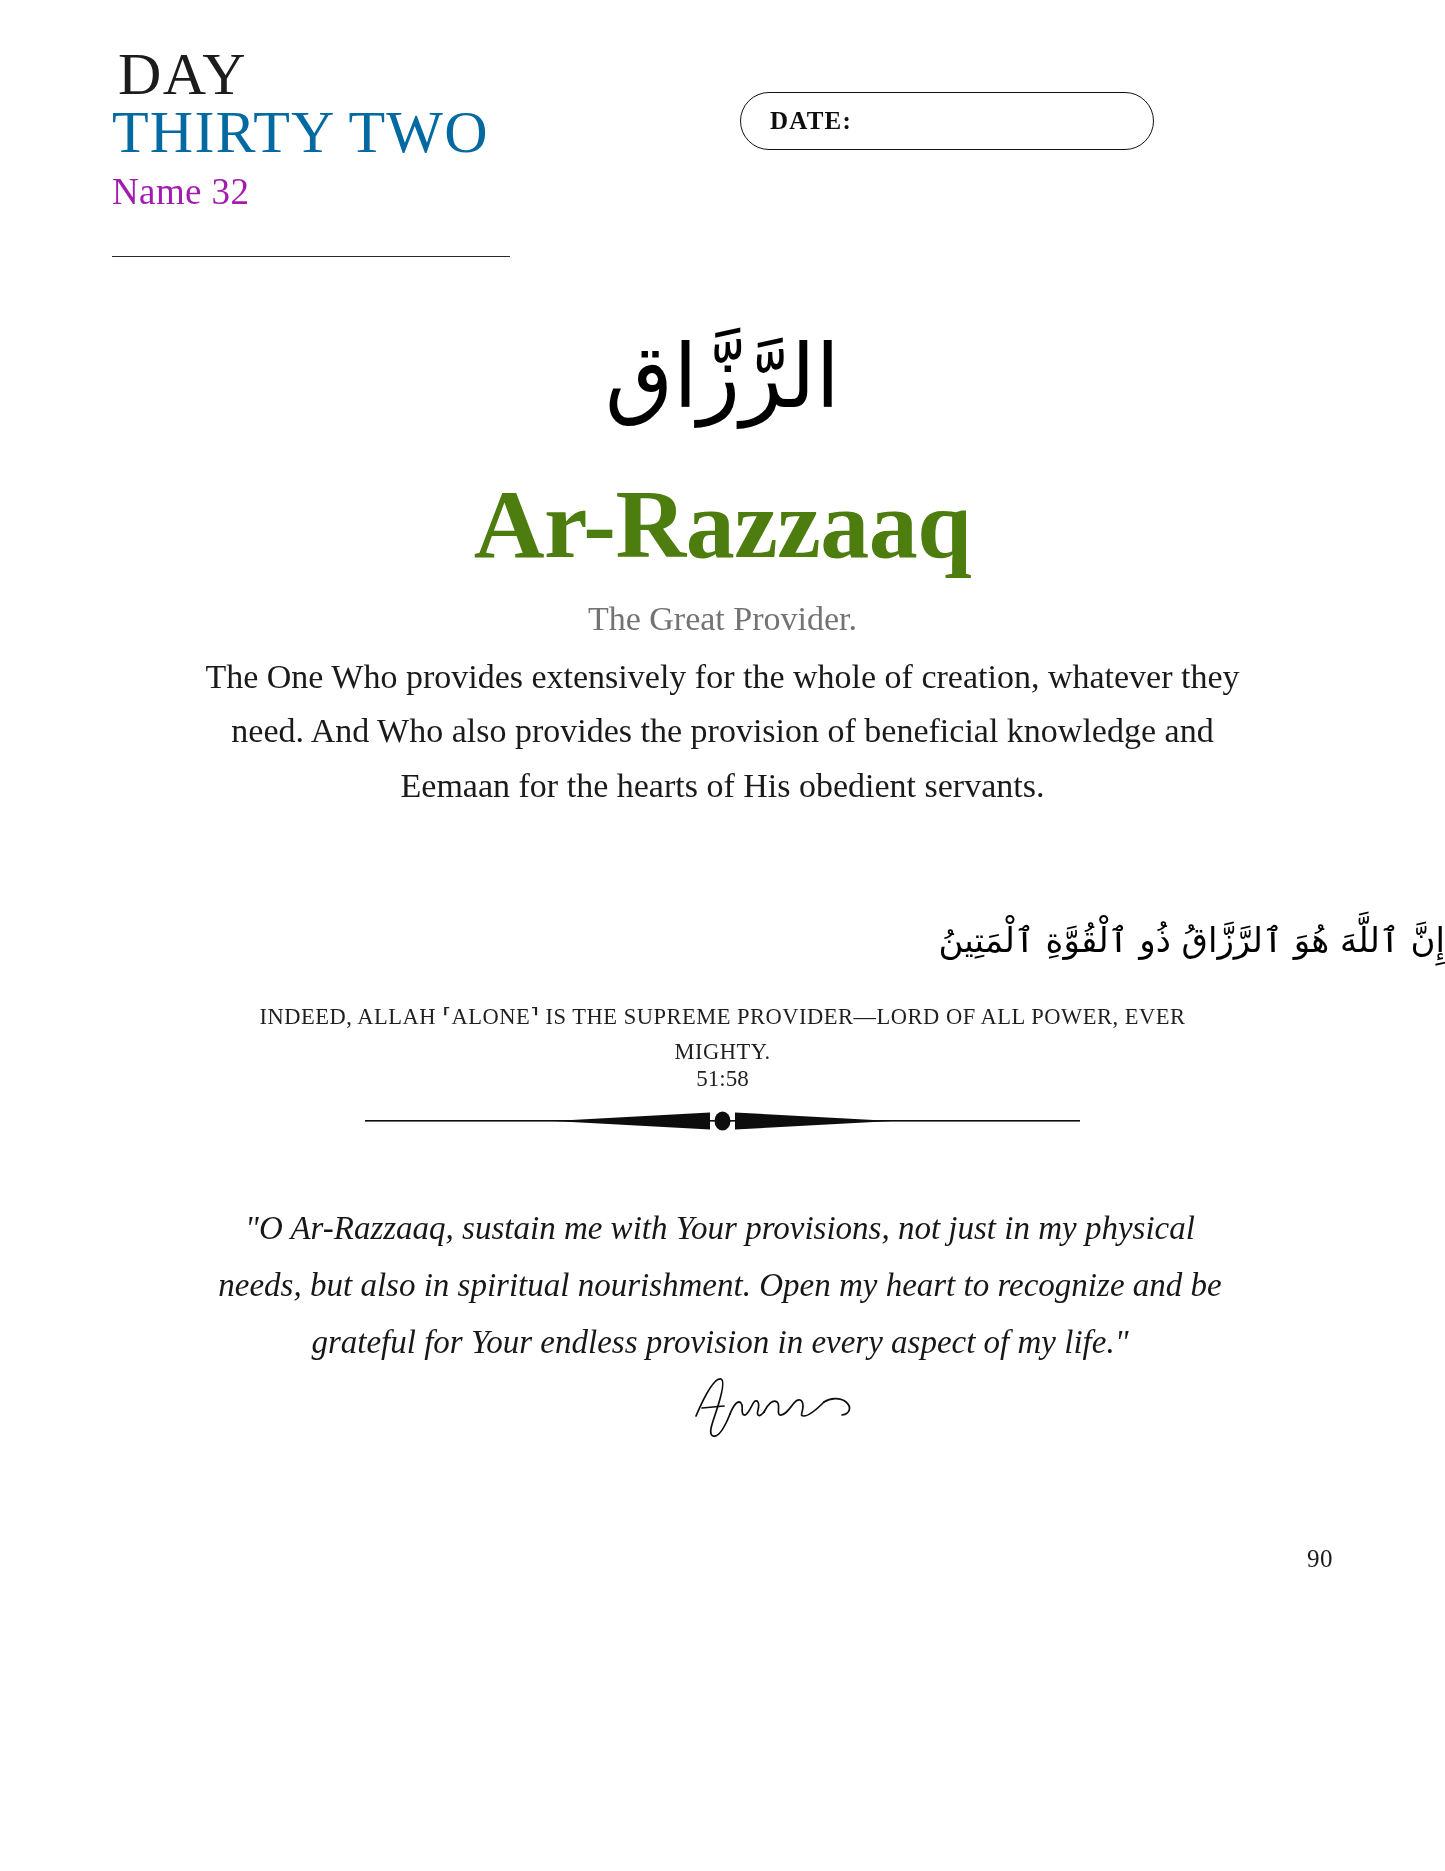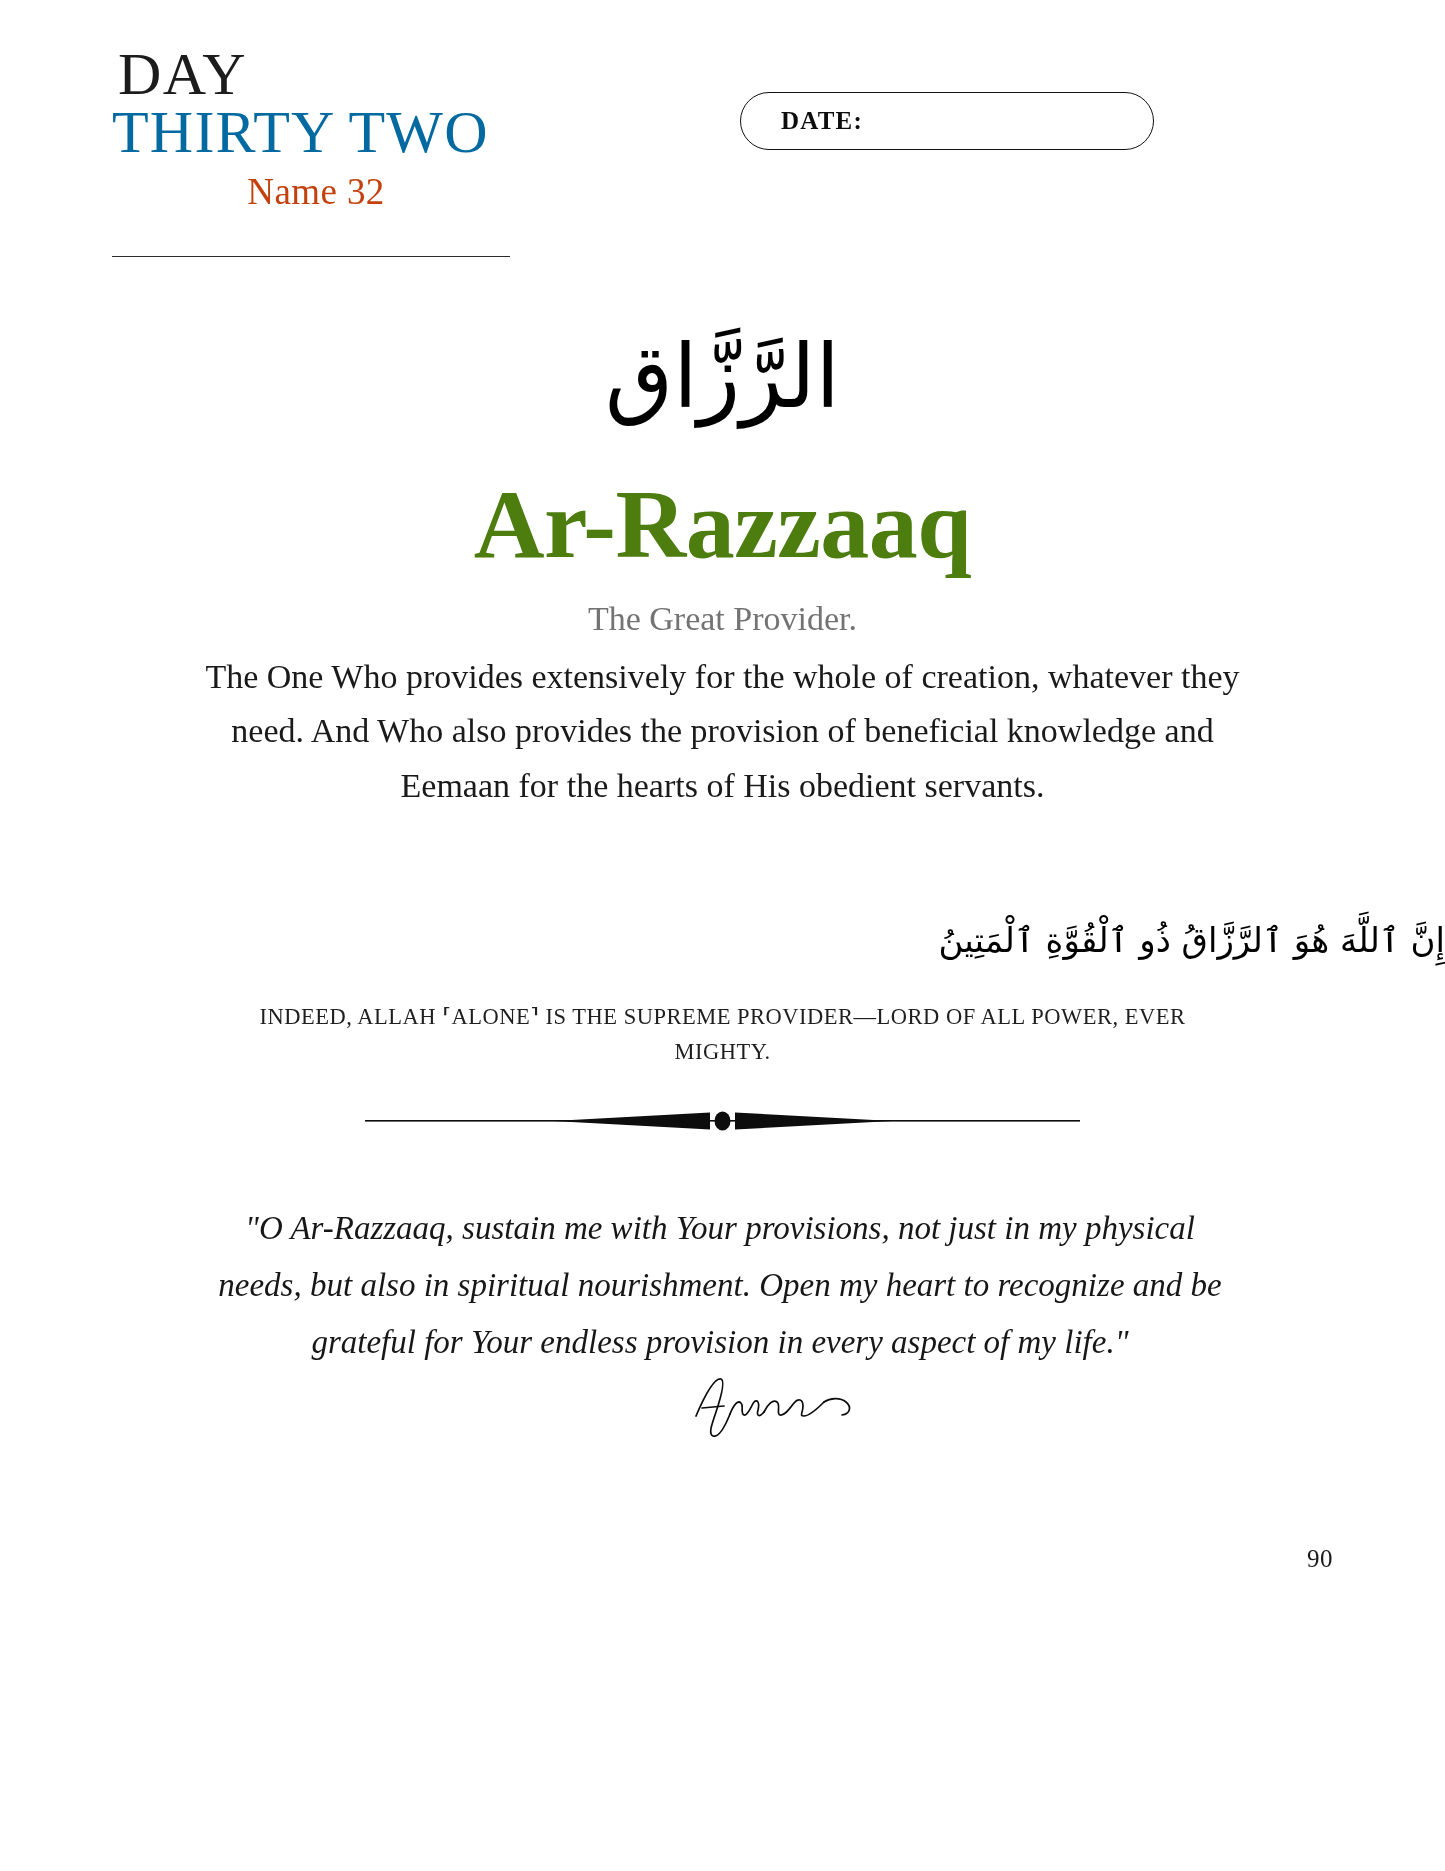--- a/index.html
+++ b/index.html
@@ -41,26 +41,26 @@
   .day-number-word {
     font-family: "Liberation Serif", "DejaVu Serif", serif;
     font-size: 60px;
     line-height: 1.02;
     letter-spacing: 1.2px;
     color: #0369a1;
     font-weight: 400;
     white-space: nowrap;
   }
   .name-index {
-    text-align: center;
+    text-align: left;
     font-size: 37px;
     margin-top: 6px;
     padding-right: 12px;
     letter-spacing: 0.4px;
-    color: #c2410c;
+    color: #a21caf;
     font-variant-numeric: oldstyle-nums;
   }
   .header-rule {
     position: absolute;
     left: 112px;
     top: 256px;
     width: 398px;
     height: 1px;
     background: #2b2b2b;
   }
@@ -75,21 +75,21 @@
     border: 1.6px solid #111111;
     border-radius: 34px;
     box-sizing: border-box;
     display: flex;
     align-items: center;
   }
   .date-label {
     font-size: 25px;
     font-weight: 700;
     letter-spacing: 1.2px;
-    margin-left: 40px;
+    margin-left: 29px;
     color: #0d0d0d;
   }
 
   
   .arabic-name {
     position: absolute;
     left: 0;
     right: 0;
     top: 318px;
     text-align: center;
@@ -228,20 +228,21 @@
   </div>
 
   <div class="arabic-name">الرَّزَّاق</div>
   <div class="translit-name">Ar-Razzaaq</div>
 
   <div class="meaning-short">The Great Provider.</div>
   <div class="meaning-long">The One Who provides extensively for the whole of creation, whatever they need. And Who also provides the provision of beneficial knowledge and Eemaan for the hearts of His obedient servants.</div>
 
   <div class="ayah-arabic">إِنَّ ٱللَّهَ هُوَ ٱلرَّزَّاقُ ذُو ٱلْقُوَّةِ ٱلْمَتِينُ</div>
   <div class="ayah-translation">INDEED, ALLAH ⸢ALONE⸣ IS THE SUPREME PROVIDER—LORD OF ALL POWER, EVER MIGHTY.</div>
+  <div class="ayah-ref">51:58</div>
 
   <div class="divider">
     <svg width="715" height="26" viewBox="0 0 715 26">
       <rect x="0" y="12" width="715" height="1.6" fill="#0d0d0d"></rect>
       <polygon points="188,13 345,4.5 345,21.5" fill="#0d0d0d"></polygon>
       <polygon points="527,13 370,4.5 370,21.5" fill="#0d0d0d"></polygon>
       <ellipse cx="357.5" cy="13" rx="8" ry="9.5" fill="#0d0d0d"></ellipse>
     </svg>
   </div>
 

